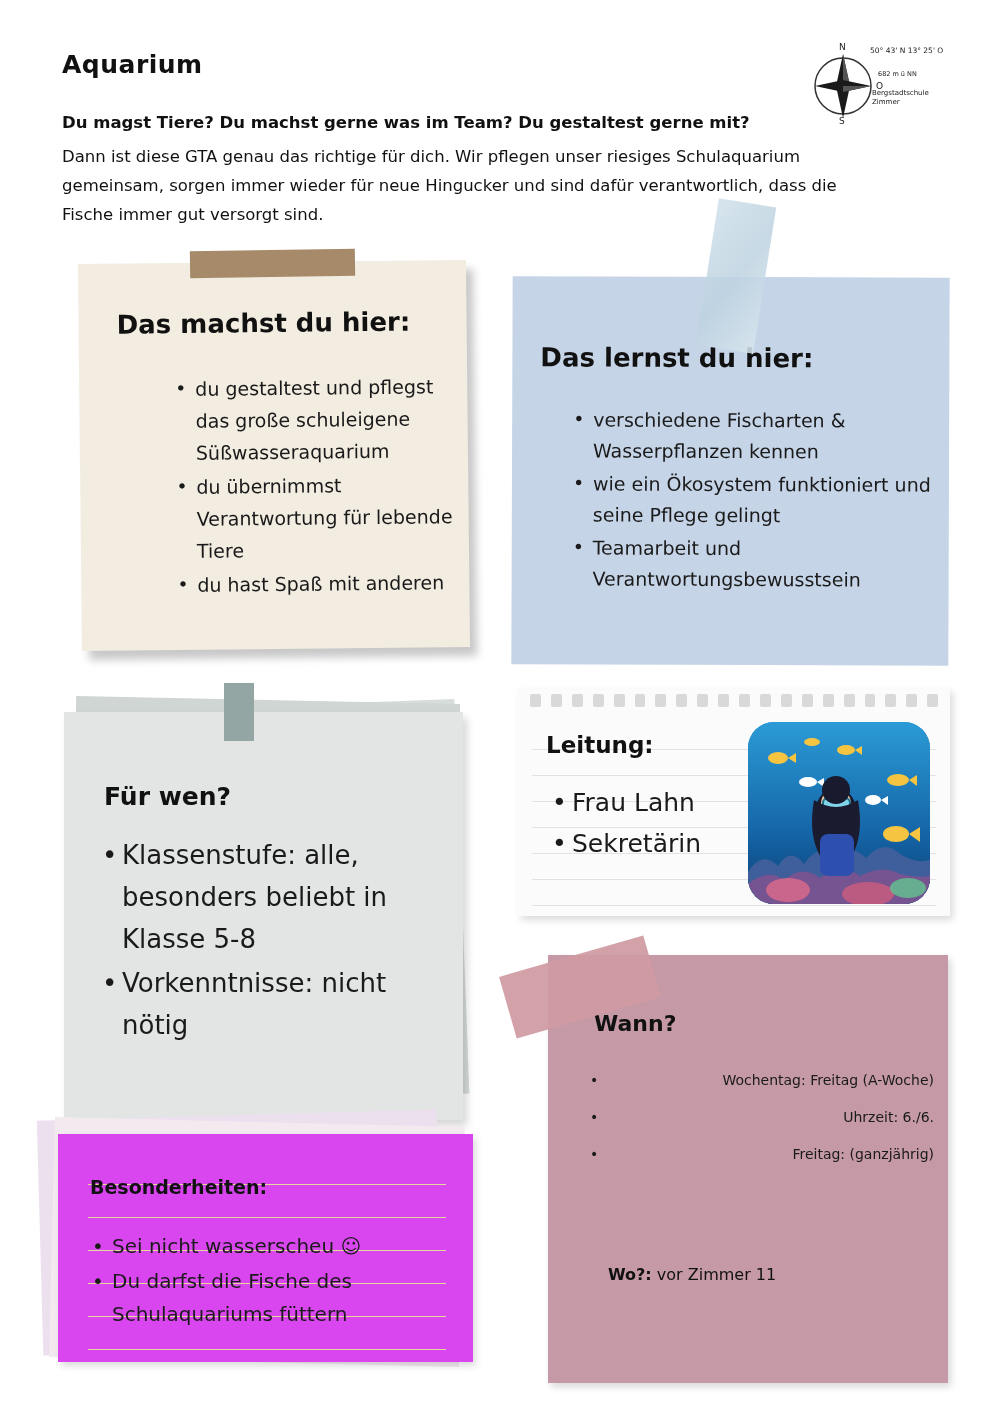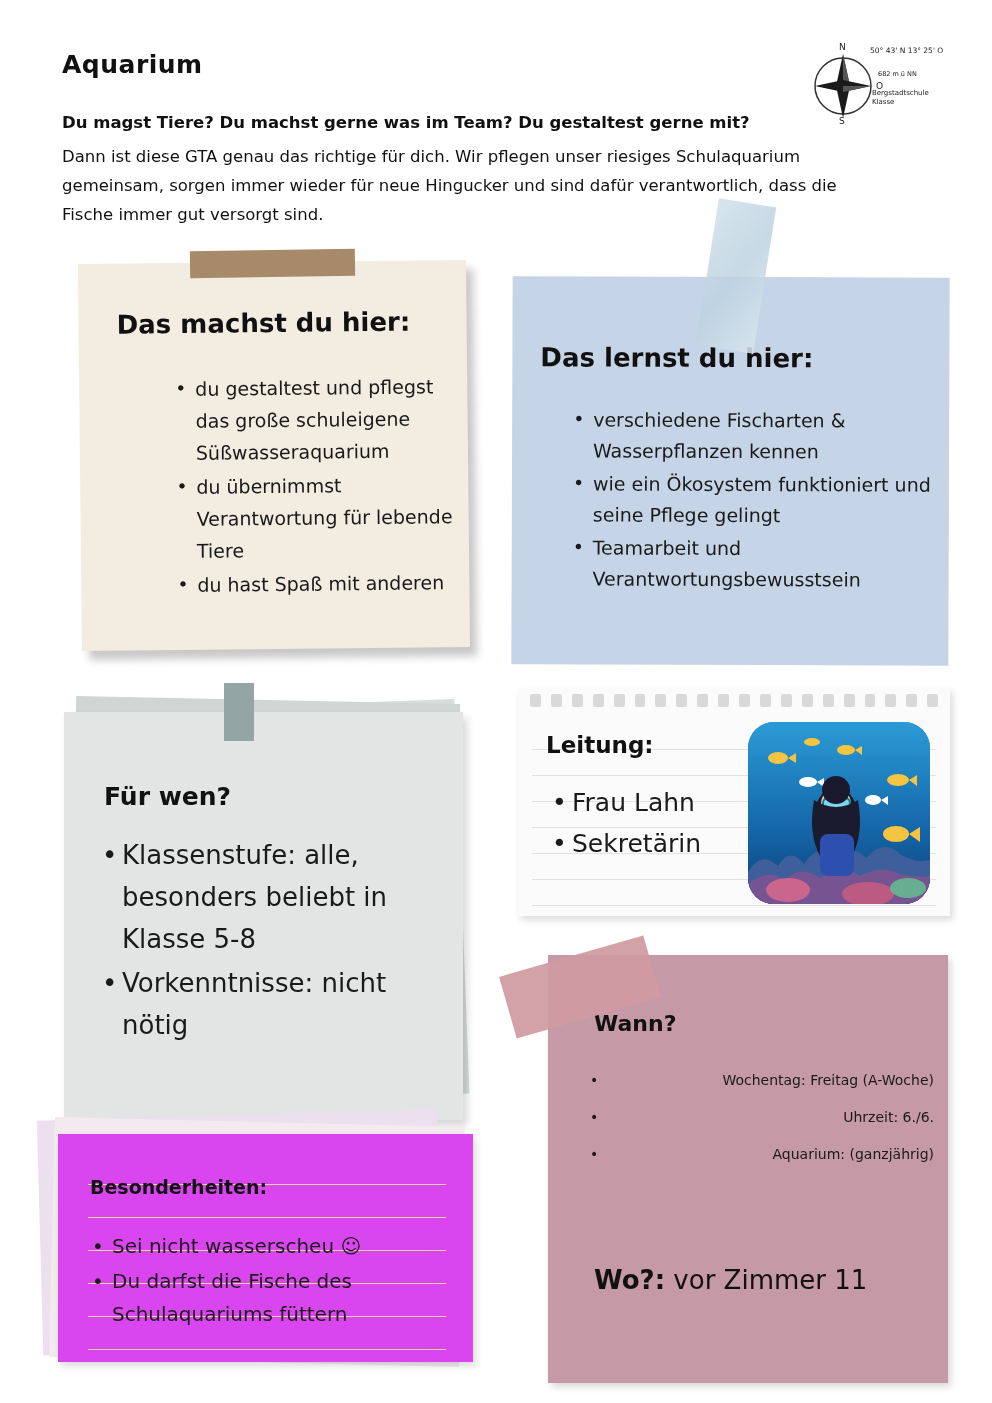--- a/index.html
+++ b/index.html
@@ -332,23 +332,23 @@
     left: 36px;
     top: 108px;
     width: 350px;
     font-size: 14px;
     line-height: 35px;
     text-align: right;
   }
   .card-wann ul li::before { top: 0; }
   .wann-where {
     position: absolute;
-    left: 46px;
+    left: 60px;
     top: 310px;
-    font-size: 26px;
+    font-size: 16px;
     color: #111;
   }
   .wann-where b { font-weight: bold; }
 
   
   .bes-back2 {
     position: absolute;
     left: 40px;
     top: 1115px;
     width: 400px;
@@ -416,21 +416,21 @@
     <polygon points="5,44 33,38 61,44 33,50" fill="#1a1a1a"></polygon>
     <polygon points="33,44 61,44 33,50" fill="#555"></polygon>
   </svg>
   <div style="position:absolute;left:29px;top:0px;font-size:9px;color:#222;">N</div>
   <div style="position:absolute;left:29px;top:74px;font-size:9px;color:#222;">S</div>
   <div style="position:absolute;left:66px;top:39px;font-size:9px;color:#222;">O</div>
   <div class="logo-coord">50° 43' N  13° 25' O</div>
   <div class="logo-alt">682 m ü NN</div>
   <div class="logo-school">
     <span>Bergstadtschule</span><br>
-    <span>Klasse</span>
+    <span>Zimmer</span>
   </div>
 </div>
 
 <div class="card card-machst">
   <h2>Das machst du hier:</h2>
   <ul class="card-list">
     <li>du gestaltest und pflegst das große schuleigene Süßwasseraquarium</li>
     <li>du übernimmst Verantwortung für lebende Tiere</li>
     <li>du hast Spaß mit anderen</li>
   </ul>
@@ -539,21 +539,21 @@
     <rect x="72" y="112" width="34" height="42" rx="8" fill="#2d4fb0"></rect>
     <circle cx="88" cy="68" r="14" fill="#1a1a2e"></circle>
   </svg>
 </div>
 
 <div class="card card-wann">
   <h2>Wann?</h2>
   <ul class="card-list">
     <li>Wochentag: Freitag (A-Woche)</li>
     <li>Uhrzeit: 6./6.</li>
-    <li>Aquarium: (ganzjährig)</li>
+    <li>Freitag: (ganzjährig)</li>
   </ul>
   <div class="wann-where">
     <b>Wo?:</b>
     <span>vor Zimmer 11</span>
   </div>
 </div>
 <div class="tape-pink"></div>
 
 <div class="bes-back2"></div>
 <div class="bes-back1"></div>

